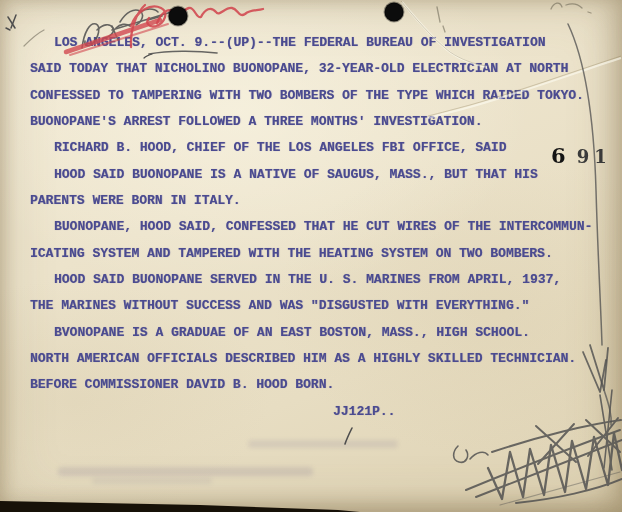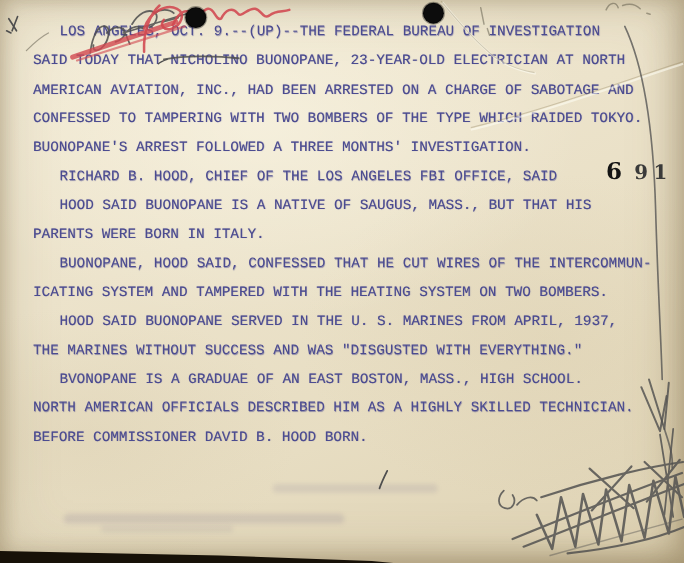--- a/index.html
+++ b/index.html
@@ -11,22 +11,22 @@
       radial-gradient(ellipse 260px 160px at 12% 78%, rgba(205,190,155,.22), rgba(205,190,155,0) 75%),
       linear-gradient(158deg,#f1e9d3 0%,#ece3cb 38%,#e7ddc2 68%,#ddd1b2 100%);
     font-family:"Liberation Mono","DejaVu Sans Mono",monospace;
   }
   .paper::after{ 
     content:"";position:absolute;inset:0;pointer-events:none;
     box-shadow:inset 0 0 55px rgba(115,95,55,.22), inset -14px 0 24px rgba(110,90,50,.18),
                inset 0 -10px 18px rgba(100,80,45,.18), inset 6px 0 14px rgba(120,100,60,.12);
   }
   .typed{
-    position:absolute;left:30px;top:16px;width:575px;z-index:2;
-    color:var(--ink,#4b4b90);font-size:13px;font-weight:normal;line-height:26.35px;
+    position:absolute;left:30px;top:30px;width:575px;z-index:2;
+    color:var(--ink,#4b4b90);font-size:13px;font-weight:bold;line-height:26.35px;
     letter-spacing:0;text-shadow:0.4px 0.3px 0.7px rgba(70,70,140,.55);
   }
   .ln{white-space:pre;height:26.35px;}
   .ln.ind{padding-left:24px;}
   .ln.signoff{padding-left:303px;}
   .stamp{
     position:absolute;left:551px;top:143px;z-index:3;
     font-family:"DejaVu Serif","Liberation Serif",serif;color:#141414;
   }
   .stamp .d-bold{font-size:21px;font-weight:bold;letter-spacing:0;}
@@ -46,34 +46,34 @@
 <body>
 
 <div class="paper">
 
   <div class="ghost g1"></div>
   <div class="ghost g2"></div>
   <div class="ghost g3"></div>
 
   <div class="typed">
     <div class="ln ind">LOS ANGELES, OCT. 9.--(UP)--THE FEDERAL BUREAU OF INVESTIGATION</div>
-    <div class="ln">SAID TODAY THAT NICHOLINO BUONOPANE, 23-YEAR-OLD ELECTRICIAN AT NORTH</div>
-    <div class="ln">AMERICAN AVIATION, INC., HAD BEEN ARRESTED ON A CHARGE OF SABOTAGE AND</div>
+    <div class="ln">SAID TODAY THAT NICHOLINO BUONOPANE, 32-YEAR-OLD ELECTRICIAN AT NORTH</div>
     <div class="ln">CONFESSED TO TAMPERING WITH TWO BOMBERS OF THE TYPE WHICH RAIDED TOKYO.</div>
     <div class="ln">BUONOPANE'S ARREST FOLLOWED A THREE MONTHS' INVESTIGATION.</div>
     <div class="ln ind">RICHARD B. HOOD, CHIEF OF THE LOS ANGELES FBI OFFICE, SAID</div>
     <div class="ln ind">HOOD SAID BUONOPANE IS A NATIVE OF SAUGUS, MASS., BUT THAT HIS</div>
     <div class="ln">PARENTS WERE BORN IN ITALY.</div>
     <div class="ln ind">BUONOPANE, HOOD SAID, CONFESSED THAT HE CUT WIRES OF THE INTERCOMMUN-</div>
     <div class="ln">ICATING SYSTEM AND TAMPERED WITH THE HEATING SYSTEM ON TWO BOMBERS.</div>
     <div class="ln ind">HOOD SAID BUONOPANE SERVED IN THE U. S. MARINES FROM APRIL, 1937,</div>
     <div class="ln">THE MARINES WITHOUT SUCCESS AND WAS "DISGUSTED WITH EVERYTHING."</div>
     <div class="ln ind">BVONOPANE IS A GRADUAE OF AN EAST BOSTON, MASS., HIGH SCHOOL.</div>
     <div class="ln">NORTH AMERICAN OFFICIALS DESCRIBED HIM AS A HIGHLY SKILLED TECHNICIAN.</div>
     <div class="ln">BEFORE COMMISSIONER DAVID B. HOOD BORN.</div>
+    <div class="ln signoff">JJ121P..</div>
   </div>
 
   <div class="stamp">
     <span class="d-bold">6</span><span class="d-light">91</span>
   </div>
 
   <svg class="overlay" width="622" height="512" viewBox="0 0 622 512" xmlns="http://www.w3.org/2000/svg">
 
     <g>
       <path class="crease-lite" stroke-width="2" d="M402,2 C416,19 433,39 451,53 C463,61 475,65 487,67"></path>

